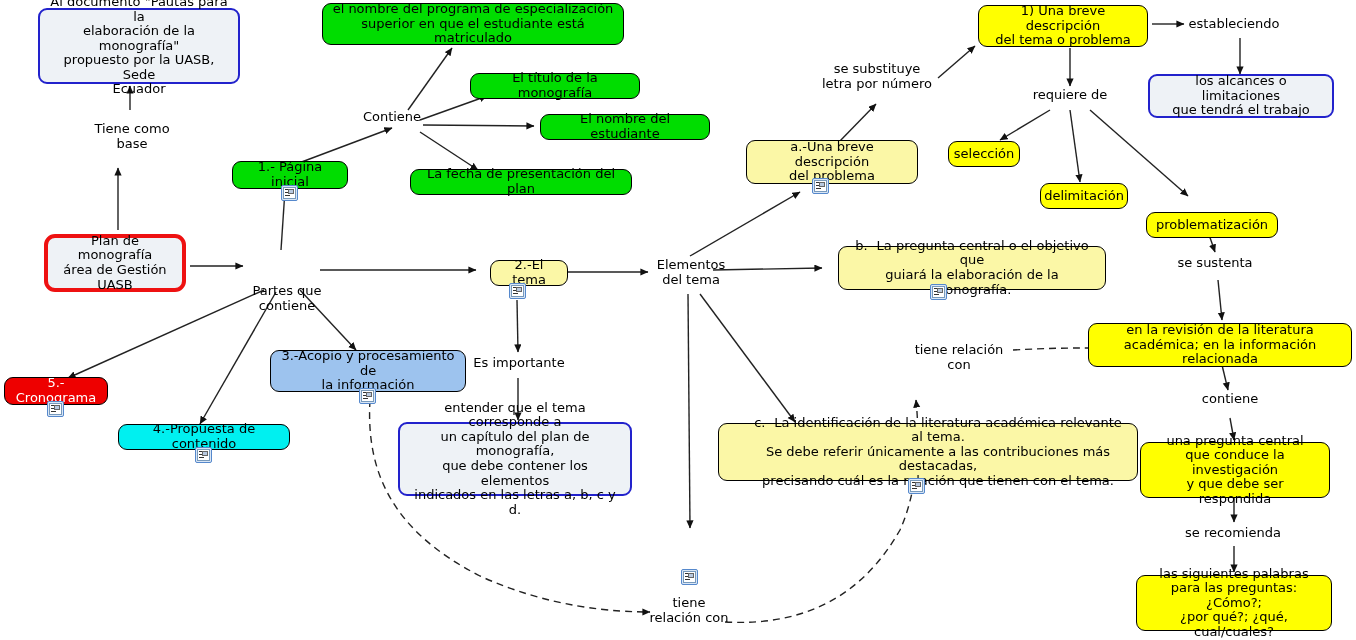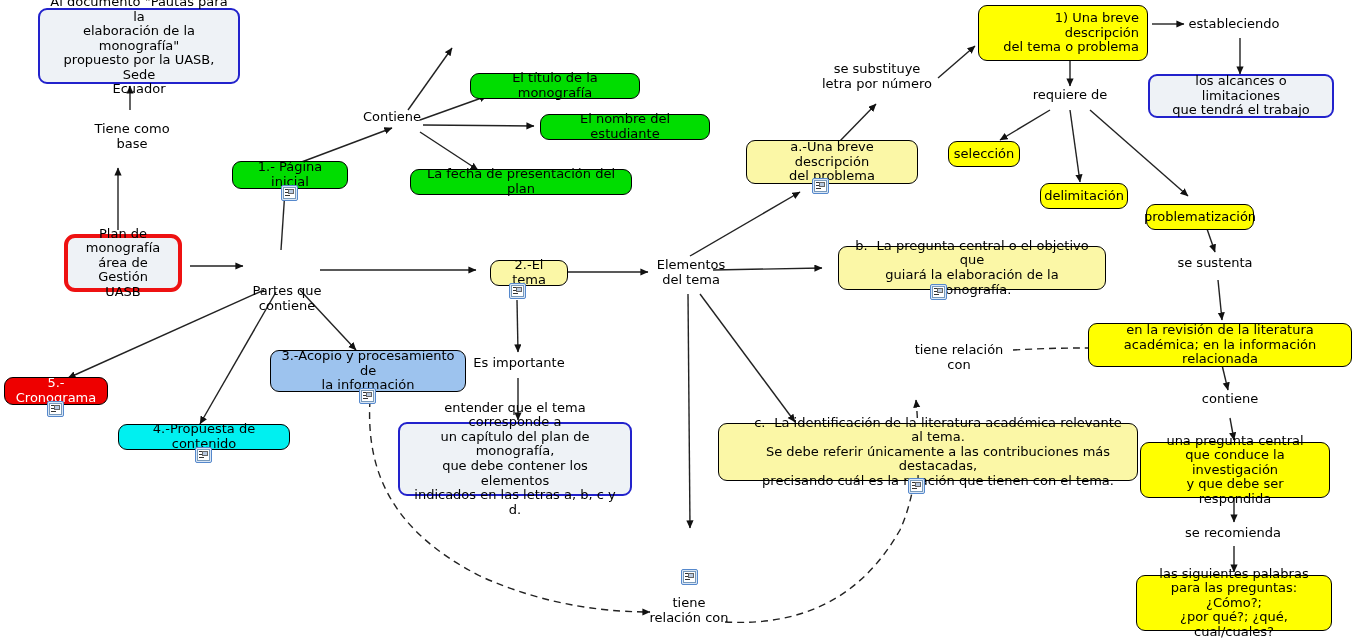--- a/index.html
+++ b/index.html
@@ -215,33 +215,35 @@
       <path d="M725,622 C800,626 860,600 900,530 C918,490 920,440 916,400"></path>
       <path d="M1013,350 C1050,348 1070,348 1098,348"></path>
     </g>
   </svg>
 
   <div class="node n-outline-blue" style="left:38px; top:8px; width:202px; height:76px;">Al documento "Pautas para la
 elaboración de la monografía"
 propuesto por la UASB, Sede
 Ecuador</div>
 
+  <div class="node n-green" style="left:322px; top:3px; width:302px; height:42px;">el nombre del programa de especialización
+superior  en que el estudiante está matriculado</div>
 
   <div class="node n-green" style="left:470px; top:73px; width:170px; height:26px;">El título de la monografía</div>
 
   <div class="node n-green" style="left:540px; top:114px; width:170px; height:26px;">El nombre del estudiante</div>
 
   <div class="node n-green" style="left:410px; top:169px; width:222px; height:26px;">La fecha de presentación del plan</div>
 
   <div class="node n-green" style="left:232px; top:161px; width:116px; height:28px;">1.- Página inicial</div>
   <div class="resicon" style="left:281px; top:185px;">
       <div class="page"></div>
     </div>
 
-  <div class="node n-outline-red" style="left:64px; top:234px; width:118px; height:58px;">Plan de monografía
+  <div class="node n-outline-red" style="left:44px; top:234px; width:142px; height:58px;">Plan de monografía
 área de Gestión
 UASB</div>
 
   <div class="node n-red" style="left:4px; top:377px; width:104px; height:28px;">5.-Cronograma</div>
   <div class="resicon" style="left:47px; top:401px;">
       <div class="page"></div>
     </div>
 
   <div class="node n-cyan" style="left:118px; top:424px; width:172px; height:26px;">4.-Propuesta de contenido</div>
   <div class="resicon" style="left:195px; top:447px;">
@@ -280,31 +282,31 @@
 Se debe referir únicamente a las contribuciones más destacadas,
 precisando cuál es la relación que tienen con el tema.</div>
   <div class="resicon" style="left:908px; top:478px;">
       <div class="page"></div>
     </div>
 
   <div class="resicon" style="left:681px; top:569px;">
       <div class="page"></div>
     </div>
 
-  <div class="node n-yellow" style="left:978px; top:5px; width:170px; height:56px;text-align:right;">1) Una breve descripción
+  <div class="node n-yellow" style="left:978px; top:5px; width:170px; height:42px;">1) Una breve descripción
 del tema o problema</div>
 
   <div class="node n-outline-blue" style="left:1148px; top:74px; width:186px; height:44px;">los alcances o limitaciones
 que tendrá el trabajo</div>
 
   <div class="node n-yellow" style="left:948px; top:141px; width:72px; height:26px;">selección</div>
 
   <div class="node n-yellow" style="left:1040px; top:183px; width:88px; height:26px;">delimitación</div>
 
-  <div class="node n-yellow" style="left:1146px; top:204px; width:108px; height:26px;">problematización</div>
+  <div class="node n-yellow" style="left:1146px; top:212px; width:132px; height:26px;">problematización</div>
 
   <div class="node n-yellow" style="left:1088px; top:323px; width:264px; height:44px;">en la revisión de la literatura
 académica; en la información relacionada</div>
 
   <div class="node n-yellow" style="left:1140px; top:442px; width:190px; height:56px;">una pregunta central
 que conduce la investigación
 y que debe ser respondida</div>
 
   <div class="node n-yellow" style="left:1136px; top:575px; width:196px; height:56px;">las siguientes palabras
 para las preguntas: ¿Cómo?;

